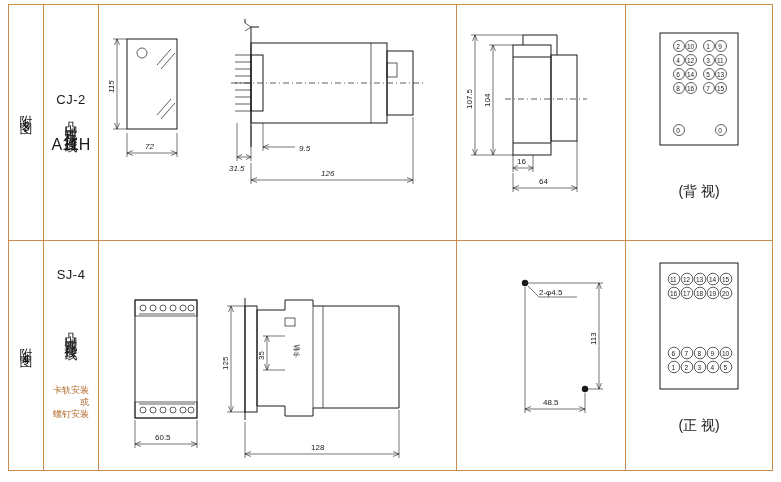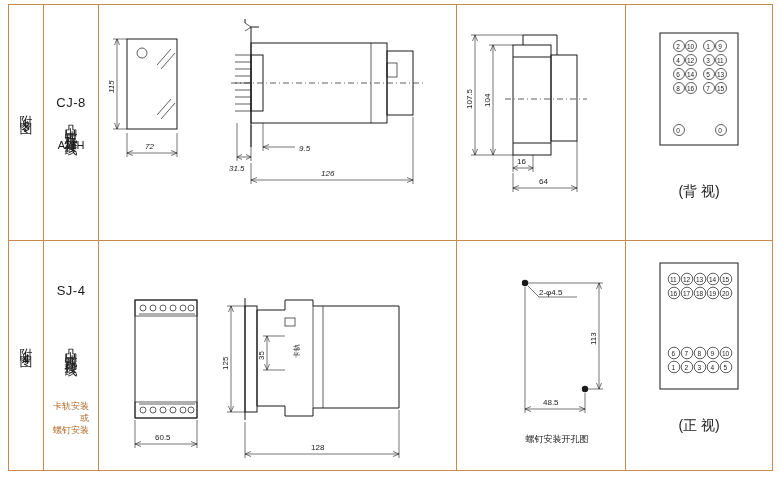--- a/index.html
+++ b/index.html
@@ -35,21 +35,21 @@
     gap:4px;
   }
   .model-name{font-size:13px;letter-spacing:0.5px;}
   .model-vert{
     writing-mode:vertical-rl;
     text-orientation:upright;
     font-size:13px;
     letter-spacing:3px;
     line-height:1;
   }
-  .model-sub{font-size:11px;}
+  .model-sub{font-size:16px;}
   .model-note{font-size:9px;line-height:1.35;text-align:right;color:#b06a2a;}
 
   .cap{
     position:absolute;
     font-size:14px;
     text-align:center;
     width:100%;
     left:0;
   }
   .cap-sm{
@@ -84,21 +84,21 @@
   <div class="ln v" style="left:98px;top:4px;height:466px;"></div>
   <div class="ln v" style="left:456px;top:4px;height:466px;"></div>
   <div class="ln v" style="left:625px;top:4px;height:466px;"></div>
   <div class="ln v" style="left:772px;top:4px;height:466px;"></div>
 
   <div class="cell label-col" style="left:9px;top:5px;width:34px;height:235px;">
     <div class="label-vert">附图3</div>
   </div>
 
   <div class="cell model-col" style="left:44px;top:5px;width:54px;height:235px;">
-    <div class="model-name">CJ-8</div>
+    <div class="model-name">CJ-2</div>
     <div class="model-vert">凸出式板后接线</div>
     <div class="model-sub">A11H</div>
   </div>
 
   <div class="cell" style="left:99px;top:5px;width:357px;height:235px;font-style:italic;">
     <svg width="357" height="235" viewBox="0 0 357 235">
 
       <rect class="st" x="28" y="34" width="50" height="90"></rect>
       <circle class="st-thin" cx="43" cy="48" r="5"></circle>
       <line class="st-thin" x1="58" y1="60" x2="72" y2="44"></line>
@@ -254,21 +254,21 @@
       <circle class="st-thin fillw" cx="95" cy="125" r="5.5"></circle>
         <text class="pin" x="92.3" y="127.5">0</text>
     </svg>
     <div class="cap" style="top:178px;">(背 视)</div>
   </div>
 
   <div class="cell label-col" style="left:9px;top:241px;width:34px;height:229px;">
     <div class="label-vert">附图4</div>
   </div>
 
-  <div class="cell model-col" style="left:44px;top:245px;width:54px;height:229px;gap:40px;">
+  <div class="cell model-col" style="left:44px;top:229px;width:54px;height:229px;gap:40px;">
     <div class="model-name">SJ-4</div>
     <div class="model-vert">凸出式前接线</div>
     <div class="model-note" style="white-space:pre-line;margin-top:4px;">卡轨安装
 或
 螺钉安装</div>
   </div>
 
   <div class="cell" style="left:99px;top:258px;width:357px;height:229px;">
     <svg width="357" height="229" viewBox="0 0 357 229">
 
@@ -350,21 +350,20 @@
       <line class="dim" x1="112" y1="148" x2="130" y2="148"></line>
       <text class="txt" transform="translate(123,104) rotate(-90)">113</text>
 
       <line class="dim" x1="52" y1="168" x2="112" y2="168"></line>
       <path class="dim" d="M52 168 l6 -2.5 M52 168 l6 2.5"></path>
       <path class="dim" d="M112 168 l-6 -2.5 M112 168 l-6 2.5"></path>
       <line class="dim" x1="52" y1="46" x2="52" y2="172"></line>
       <line class="dim" x1="112" y1="152" x2="112" y2="172"></line>
       <text class="txt" x="70" y="164">48.5</text>
     </svg>
-    <div class="cap-sm" style="top:192px;">螺钉安装开孔图</div>
   </div>
 
   <div class="cell" style="left:626px;top:241px;width:146px;height:229px;">
     <svg width="146" height="180" viewBox="0 0 146 180">
       <rect class="st" x="34" y="22" width="78" height="126"></rect>
 
       <g>
         <circle class="st-thin fillw" cx="48" cy="38" r="5.8"></circle>
           <text class="pin" x="43.9" y="40.5">11</text>
         <circle class="st-thin fillw" cx="61" cy="38" r="5.8"></circle>

